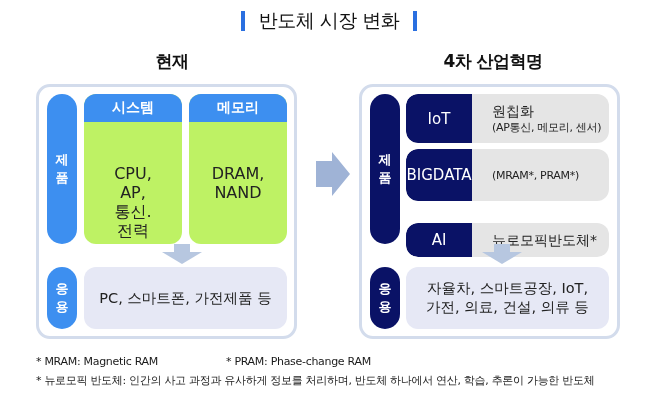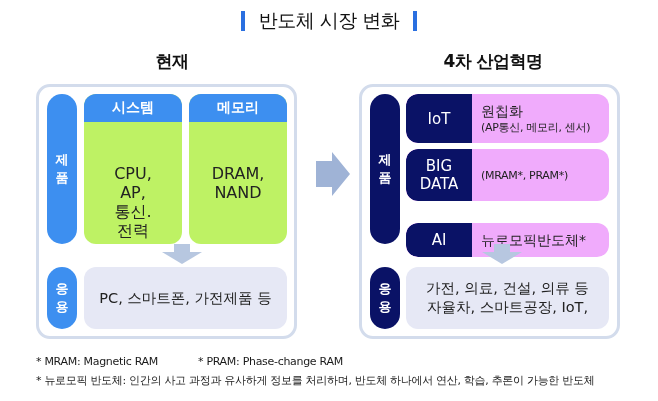--- a/index.html
+++ b/index.html
@@ -24,30 +24,30 @@
 
     .col { position: absolute; top: 7px; height: 150px; background: #bef264; border-radius: 12px; overflow: hidden; }
     .col-head { height: 28px; background: #3d8ff0; color: #fff; font-size: 14px; font-weight: bold; display: flex; align-items: center; justify-content: center; }
     .col-body { padding-top: 10px; text-align: center; font-size: 16px; line-height: 19px; color: #222; margin-top: 32px; }
 
     .down-arrow { position: absolute; width: 0; height: 0; border-left: 20px solid transparent; border-right: 20px solid transparent; border-top: 12px solid #b7c7e0; }
     .down-arrow::before { content: ""; position: absolute; left: -8px; top: -20px; width: 16px; height: 8px; background: #b7c7e0; }
 
     .app-box { position: absolute; top: 180px; height: 62px; background: #e6e8f5; border-radius: 12px; display: flex; align-items: center; justify-content: center; text-align: center; font-size: 14.5px; line-height: 19px; color: #222; }
 
-    .row { position: absolute; left: 44px; width: 203px; height: 49px; background: #f0abfc; border-radius: 12px; overflow: hidden; display: flex; }
+    .row { position: absolute; left: 44px; width: 203px; height: 49px; background: #e5e5e5; border-radius: 12px; overflow: hidden; display: flex; }
     .row-key { width: 66px; background: #0a1266; color: #fff; font-size: 15px; display: flex; align-items: center; justify-content: center; text-align: center; line-height: 18px; border-radius: 12px 0 0 12px; }
-    .row-val { flex: 1; padding-left: 9px; display: flex; flex-direction: column; justify-content: center; }
+    .row-val { flex: 1; padding-left: 20px; display: flex; flex-direction: column; justify-content: center; }
     .row-val .main { font-size: 14px; color: #222; line-height: 18px; }
     .row-val .sub { font-size: 11px; color: #222; line-height: 15px; letter-spacing: -0.3px; }
 
     .mid-arrow { position: absolute; left: 316px; top: 152px; width: 34px; height: 44px; }
 
     .notes { position: absolute; left: 36px; top: 352px; font-size: 11px; color: #1a1a1a; letter-spacing: -0.3px; line-height: 19px; }
-    .notes .line1 span + span { margin-left: 40px; }
+    .notes .line1 span + span { margin-left: 68px; }
   </style>
 </head>
 <body>
 
 <div class="title-wrap">
   <div class="title-bar"></div>
   <div class="title">반도체 시장 변화</div>
   <div class="title-bar"></div>
 </div>
 
@@ -103,21 +103,21 @@
     <div class="row-key">
         <span>IoT</span>
       </div>
     <div class="row-val">
       <div class="main">원칩화</div>
       <div class="sub">(AP통신, 메모리, 센서)</div>
     </div>
   </div>
 
   <div class="row" style="top:62px;height:52px;">
-    <div class="row-key" style="flex-direction:column;">
+    <div class="row-key" style="flex-direction:row;">
       <span>BIG</span>
       <span>DATA</span>
     </div>
     <div class="row-val">
       <div class="sub">(MRAM*, PRAM*)</div>
     </div>
   </div>
 
   <div class="row" style="top:136px;height:34px;">
     <div class="row-key">
@@ -128,22 +128,22 @@
     </div>
   </div>
 
   <div class="down-arrow" style="left:120px;top:165px;"></div>
 
   <div class="vlabel" style="top:180px;height:62px;">
     <span>응</span>
     <span>용</span>
   </div>
   <div class="app-box" style="left:44px;width:203px;flex-direction:column;">
+    <div>자율차, 스마트공장, IoT,</div>
     <div>가전, 의료, 건설, 의류 등</div>
-    <div>자율차, 스마트공장, IoT,</div>
   </div>
 </div>
 
 <div class="notes">
   <div class="line1">
     <span>* MRAM: Magnetic RAM</span><span>* PRAM: Phase-change RAM</span>
   </div>
   <div>* 뉴로모픽 반도체: 인간의 사고 과정과 유사하게 정보를 처리하며, 반도체 하나에서 연산, 학습, 추론이 가능한 반도체</div>
 </div>
 

